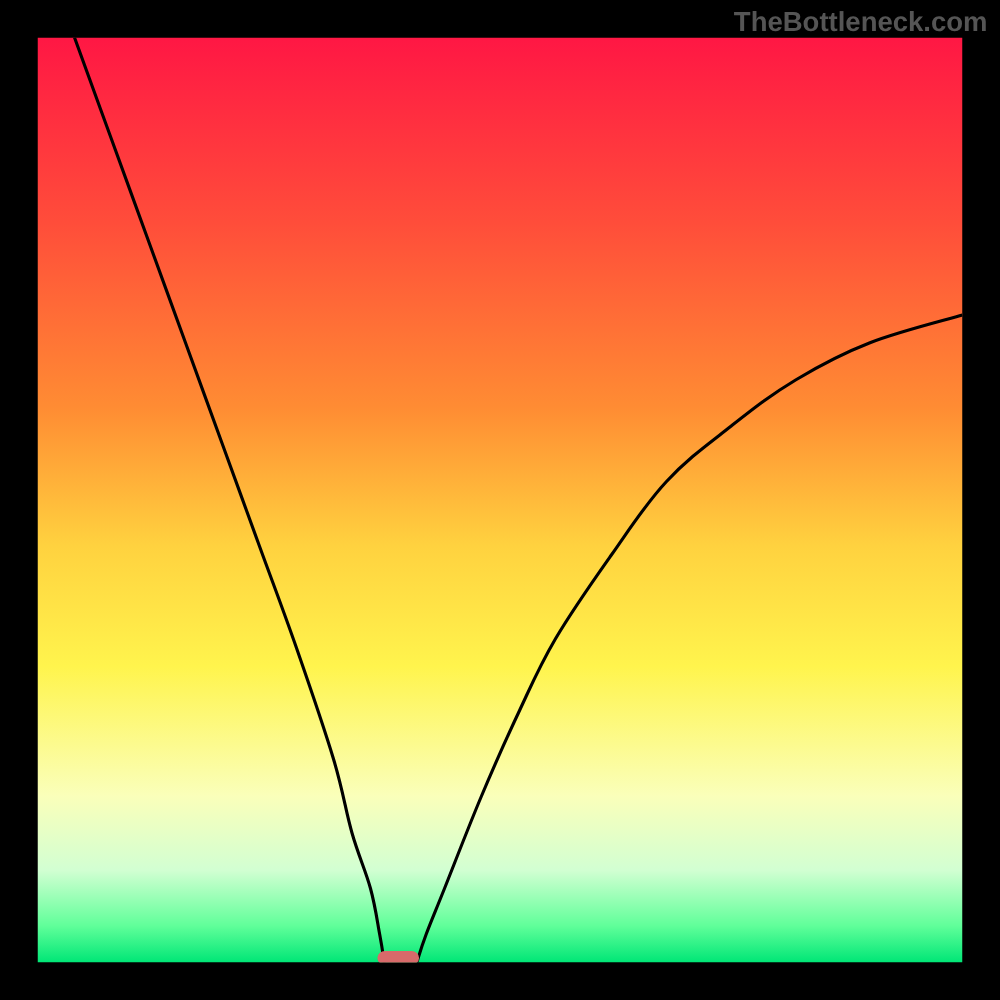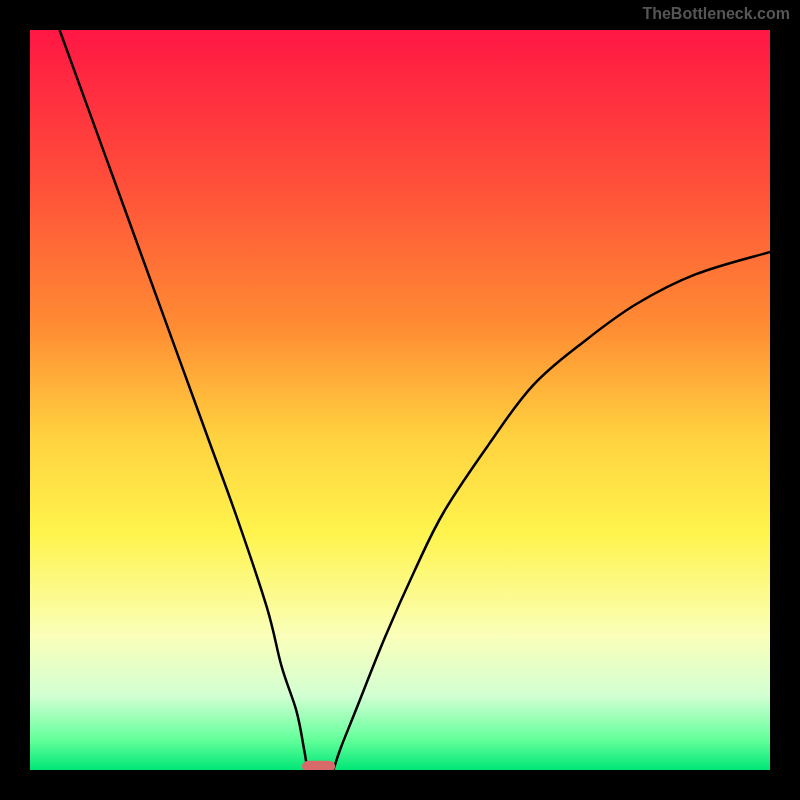--- a/index.html
+++ b/index.html
@@ -9,21 +9,21 @@
     height: 800px;
     background: #000;
     position: relative;
     font-family: Arial, Helvetica, sans-serif;
   }
   .watermark {
     position: absolute;
     top: 5px;
     right: 10px;
     color: #555;
-    font-size: 16px;
+    font-size: 22px;
     font-weight: bold;
     z-index: 10;
   }
   .plot-frame {
     position: absolute;
     top: 30px;
     left: 30px;
     width: 740px;
     height: 740px;
     background: #000;

